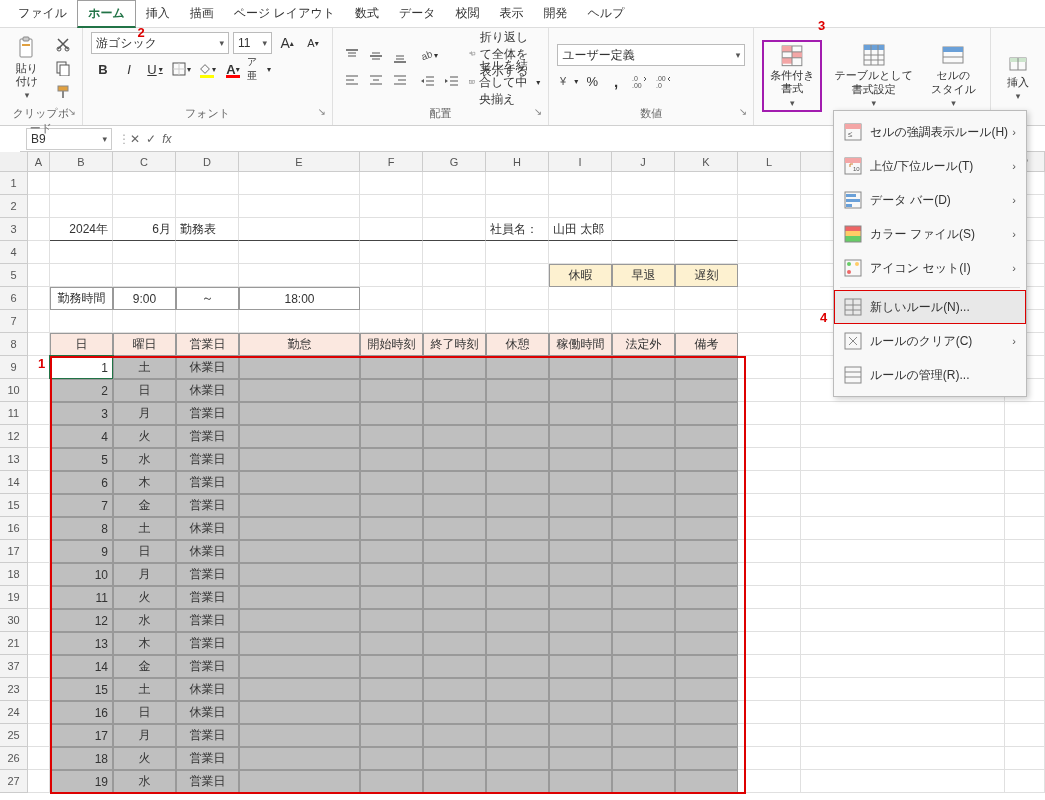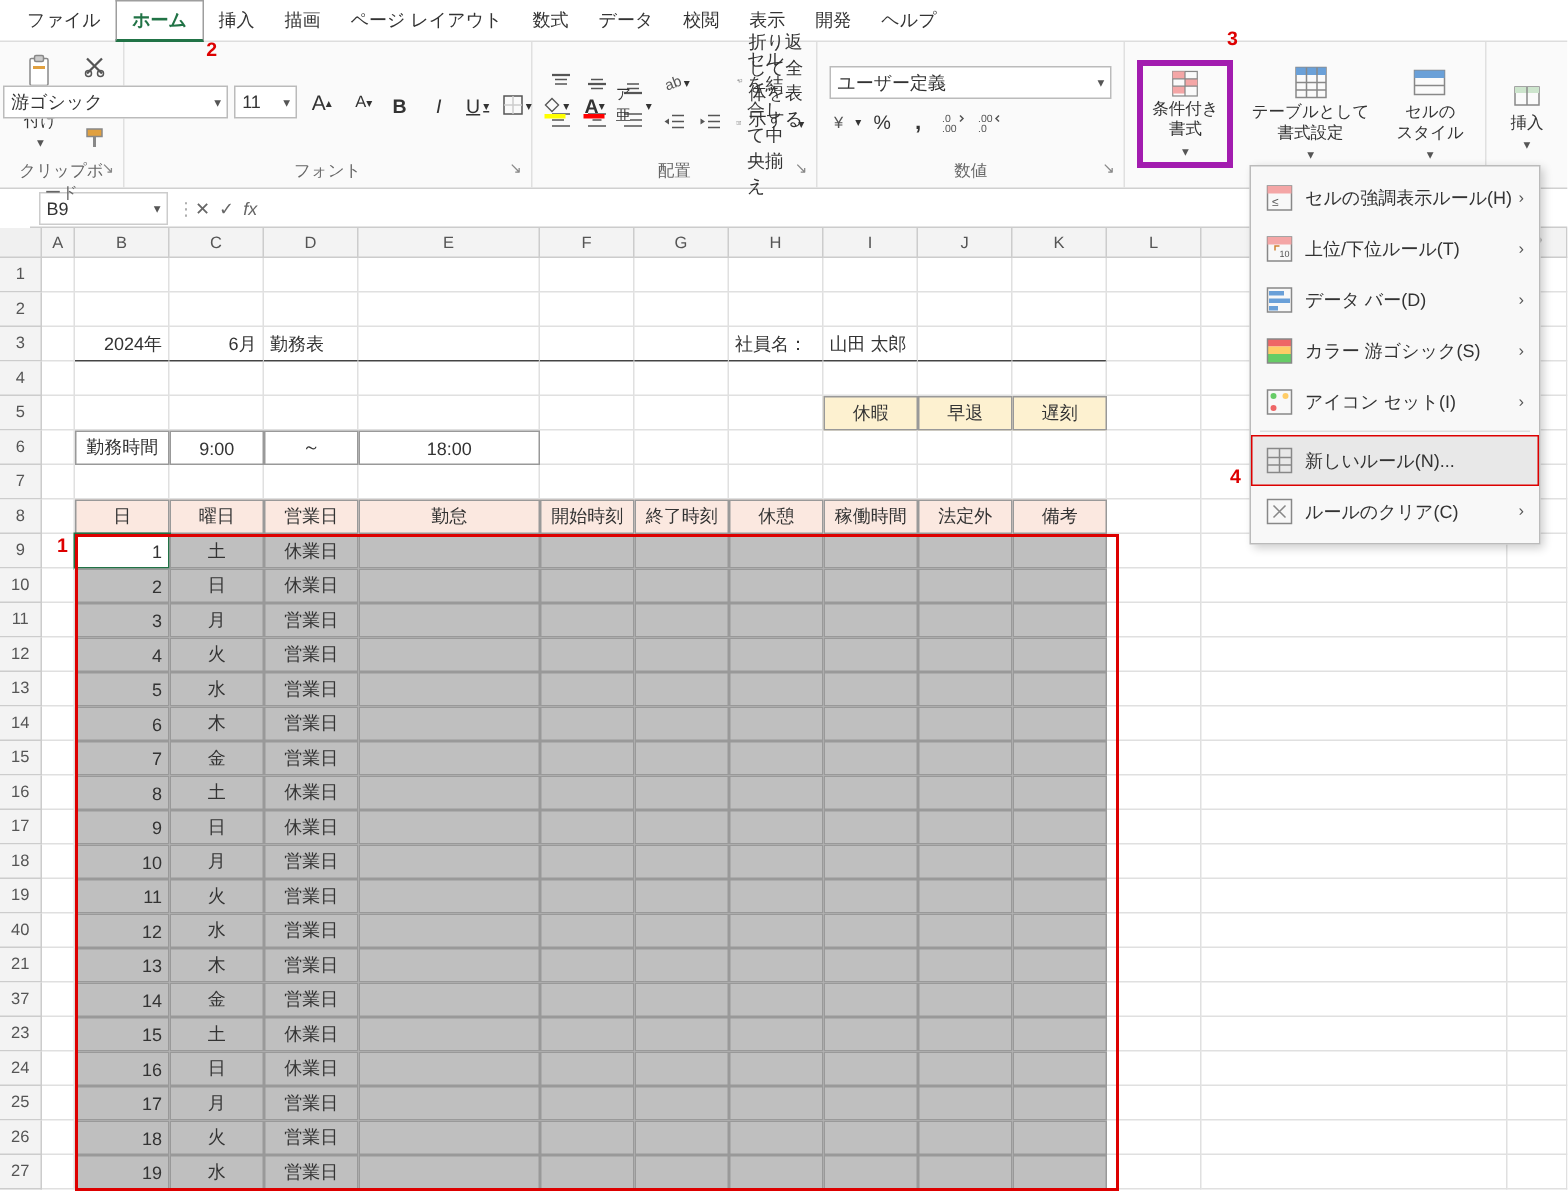--- a/index.html
+++ b/index.html
@@ -13,21 +13,21 @@
 
 
 .ribbon { display: flex; height: 98px; border-bottom: 1px solid #d0d0d0; background: #fafafa; }
 .group { display: flex; flex-direction: column; justify-content: space-between; padding: 4px 8px 2px; border-right: 1px solid #e0e0e0; }
 .group-body { display: flex; align-items: center; gap: 6px; flex: 1; }
 .group-label { text-align: center; font-size: 11px; color: #666; padding: 2px 0; position: relative; }
 .group-label .dlg { position: absolute; right: -2px; top: 2px; font-size: 10px; color: #888; }
 .bigbtn { display: flex; flex-direction: column; align-items: center; justify-content: center; gap: 2px; padding: 2px 6px; min-width: 38px; height: 72px; cursor: pointer; }
 .bigbtn svg { width: 24px; height: 24px; }
 .bigbtn .lbl { font-size: 11px; text-align: center; line-height: 1.2; }
-.bigbtn.hl { border: 4px solid #a21caf; }
+.bigbtn.hl { border: 2px solid #a21caf; }
 .tag3 { position: absolute; color: #d00; font-weight: bold; font-size: 13px; top: 18px; left: 818px; z-index: 20; }
 .stacked { display: flex; flex-direction: column; gap: 2px; }
 .smallbtn { width: 22px; height: 22px; display: flex; align-items: center; justify-content: center; cursor: pointer; }
 .smallbtn svg { width: 16px; height: 16px; }
 .font-row1 { display: flex; align-items: center; gap: 4px; }
 .font-row2 { display: flex; align-items: center; gap: 2px; margin-top: 4px; }
 .combo { height: 22px; border: 1px solid #bbb; background: #fff; padding: 0 4px; display: flex; align-items: center; justify-content: space-between; }
 .combo .arrow { font-size: 9px; color: #555; margin-left: 4px; }
 .fmt-btn { width: 24px; height: 22px; display: flex; align-items: center; justify-content: center; font-size: 13px; cursor: pointer; position: relative; }
 .fmt-btn .underline-bar { position: absolute; bottom: 2px; width: 14px; height: 3px; }
@@ -134,21 +134,21 @@
               <rect x="3" y="2" width="10" height="5" fill="#e0a040" stroke="#888"></rect>
               <path d="M7 7 L7 14 L9 14 L9 7" fill="#888"></path>
             </svg>
           </div>
       </div>
     </div>
     <div class="group-label"><span>クリップボード</span><span class="dlg">↘</span></div>
   </div>
 
   <div class="group" style="min-width:250px">
-    <div style="display:flex;flex-direction:row;justify-content:center;flex:1">
+    <div style="display:flex;flex-direction:column;flex:1">
       <div class="font-row1">
         <div class="combo" style="width:150px">
             <span>游ゴシック</span>
             <span class="arrow">▾</span>
           </div>
         <div class="combo" style="width:42px">
             <span>11</span>
             <span class="arrow">▾</span>
           </div>
         <div class="fmt-btn" style="font-size:14px">A<sup style="font-size:8px">▴</sup></div>
@@ -735,21 +735,21 @@
         <div class="cell cG bordered sel"></div>
         <div class="cell cH bordered sel"></div>
         <div class="cell cI bordered sel"></div>
         <div class="cell cJ bordered sel"></div>
         <div class="cell cK bordered sel"></div>
         <div class="cell cL"></div>
         <div class="cell" style="flex: 1 1 0%;"></div>
         <div class="cell cP"></div>
       </div>
       <div class="row">
-        <div class="rowh">40</div>
+        <div class="rowh">30</div>
         <div class="cell cA"></div>
         <div class="cell cB right bordered sel">12</div>
         <div class="cell cC center bordered sel">水</div>
         <div class="cell cD center bordered sel">営業日</div>
         <div class="cell cE bordered sel"></div>
         <div class="cell cF bordered sel"></div>
         <div class="cell cG bordered sel"></div>
         <div class="cell cH bordered sel"></div>
         <div class="cell cI bordered sel"></div>
         <div class="cell cJ bordered sel"></div>
@@ -920,21 +920,21 @@
       <span class="chev">›</span>
     </div>
   <div class="dd-item">
       <span class="dd-left">
         <svg viewBox="0 0 18 18">
           <rect x="1" y="1" width="16" height="5" fill="#e66"></rect>
           <rect x="1" y="6" width="16" height="5" fill="#fc6"></rect>
           <rect x="1" y="11" width="16" height="6" fill="#6c6"></rect>
           <rect x="1" y="1" width="16" height="16" fill="none" stroke="#888"></rect>
         </svg>
-        <span>カラー 游ゴシック(S)</span>
+        <span>カラー ファイル(S)</span>
       </span>
       <span class="chev">›</span>
     </div>
   <div class="dd-item">
       <span class="dd-left">
         <svg viewBox="0 0 18 18">
           <rect x="1" y="1" width="16" height="16" fill="none" stroke="#888"></rect>
           <circle cx="5" cy="5" r="2" fill="#6c6"></circle>
           <circle cx="13" cy="5" r="2" fill="#fc6"></circle>
           <circle cx="5" cy="13" r="2" fill="#e66"></circle>
@@ -958,13 +958,23 @@
   <div class="dd-item">
       <span class="dd-left">
         <svg viewBox="0 0 18 18">
           <rect x="1" y="1" width="16" height="16" fill="none" stroke="#888"></rect>
           <path d="M5 5 L13 13 M13 5 L5 13" stroke="#888"></path>
         </svg>
         <span>ルールのクリア(C)</span>
       </span>
       <span class="chev">›</span>
     </div>
+  <div class="dd-item">
+      <span class="dd-left">
+        <svg viewBox="0 0 18 18">
+          <rect x="1" y="1" width="16" height="16" fill="none" stroke="#888"></rect>
+          <line x1="1" y1="6" x2="17" y2="6" stroke="#888"></line>
+          <line x1="1" y1="11" x2="17" y2="11" stroke="#888"></line>
+        </svg>
+        <span>ルールの管理(R)...</span>
+      </span>
+    </div>
 </div>
 
 </body></html>

